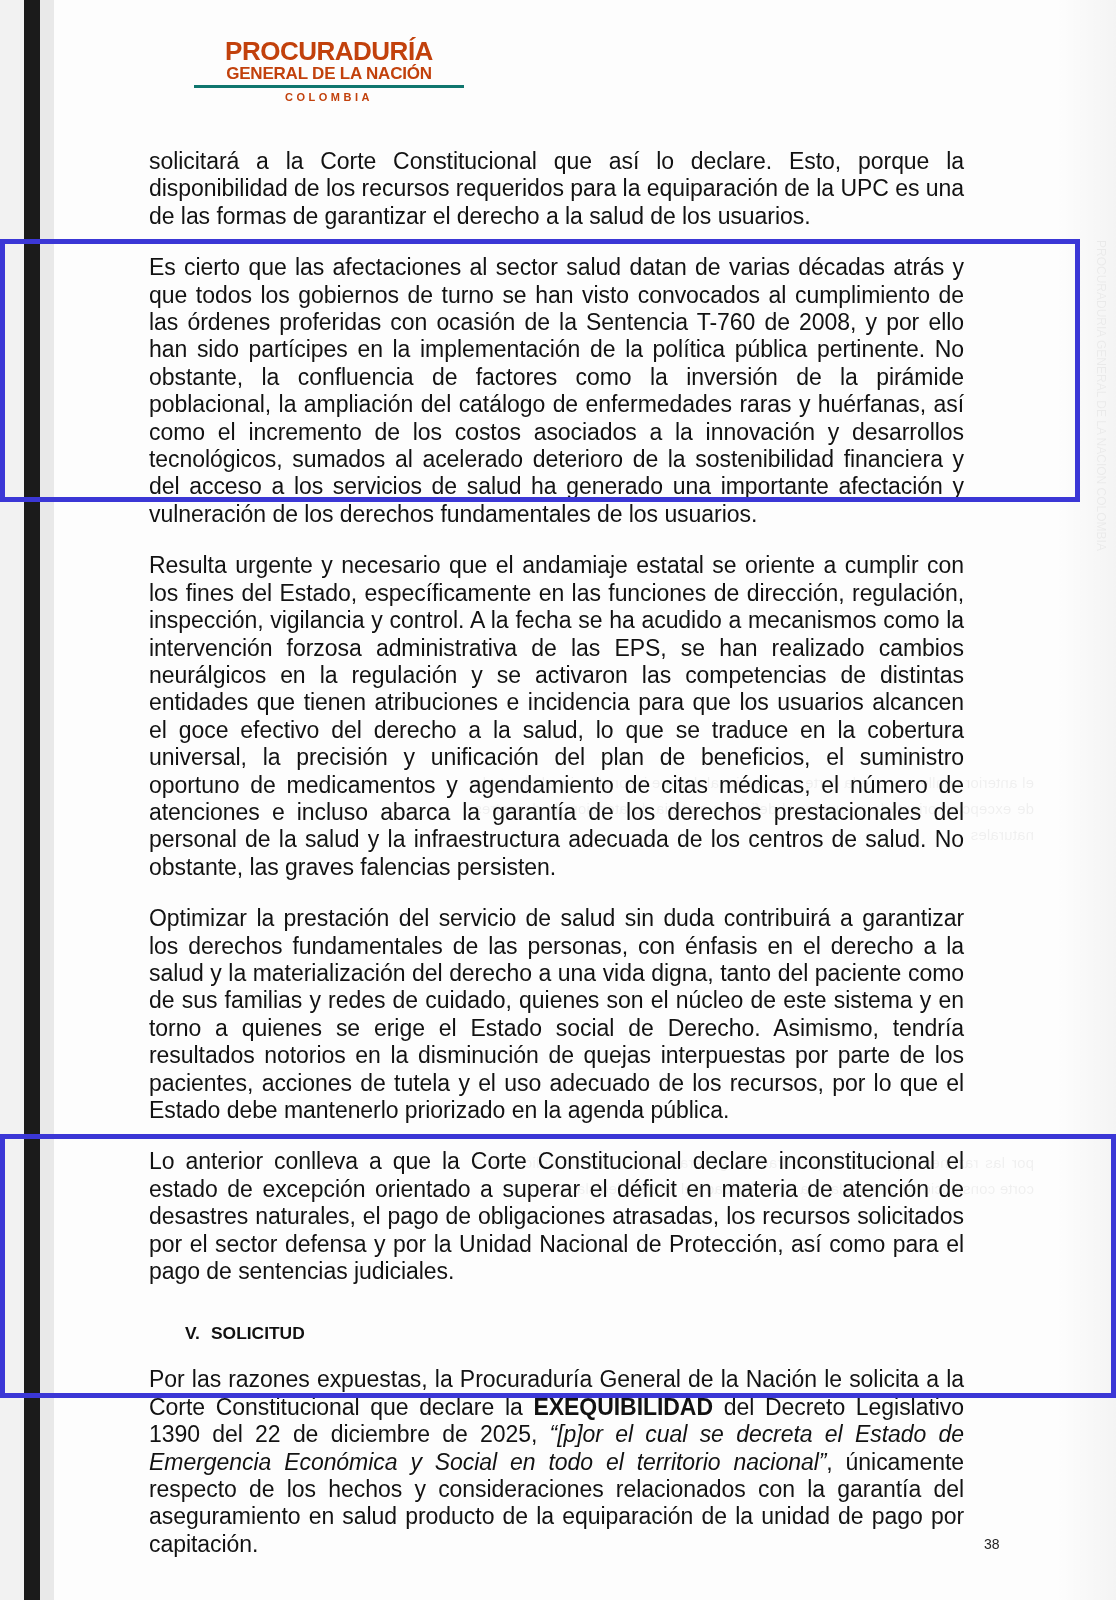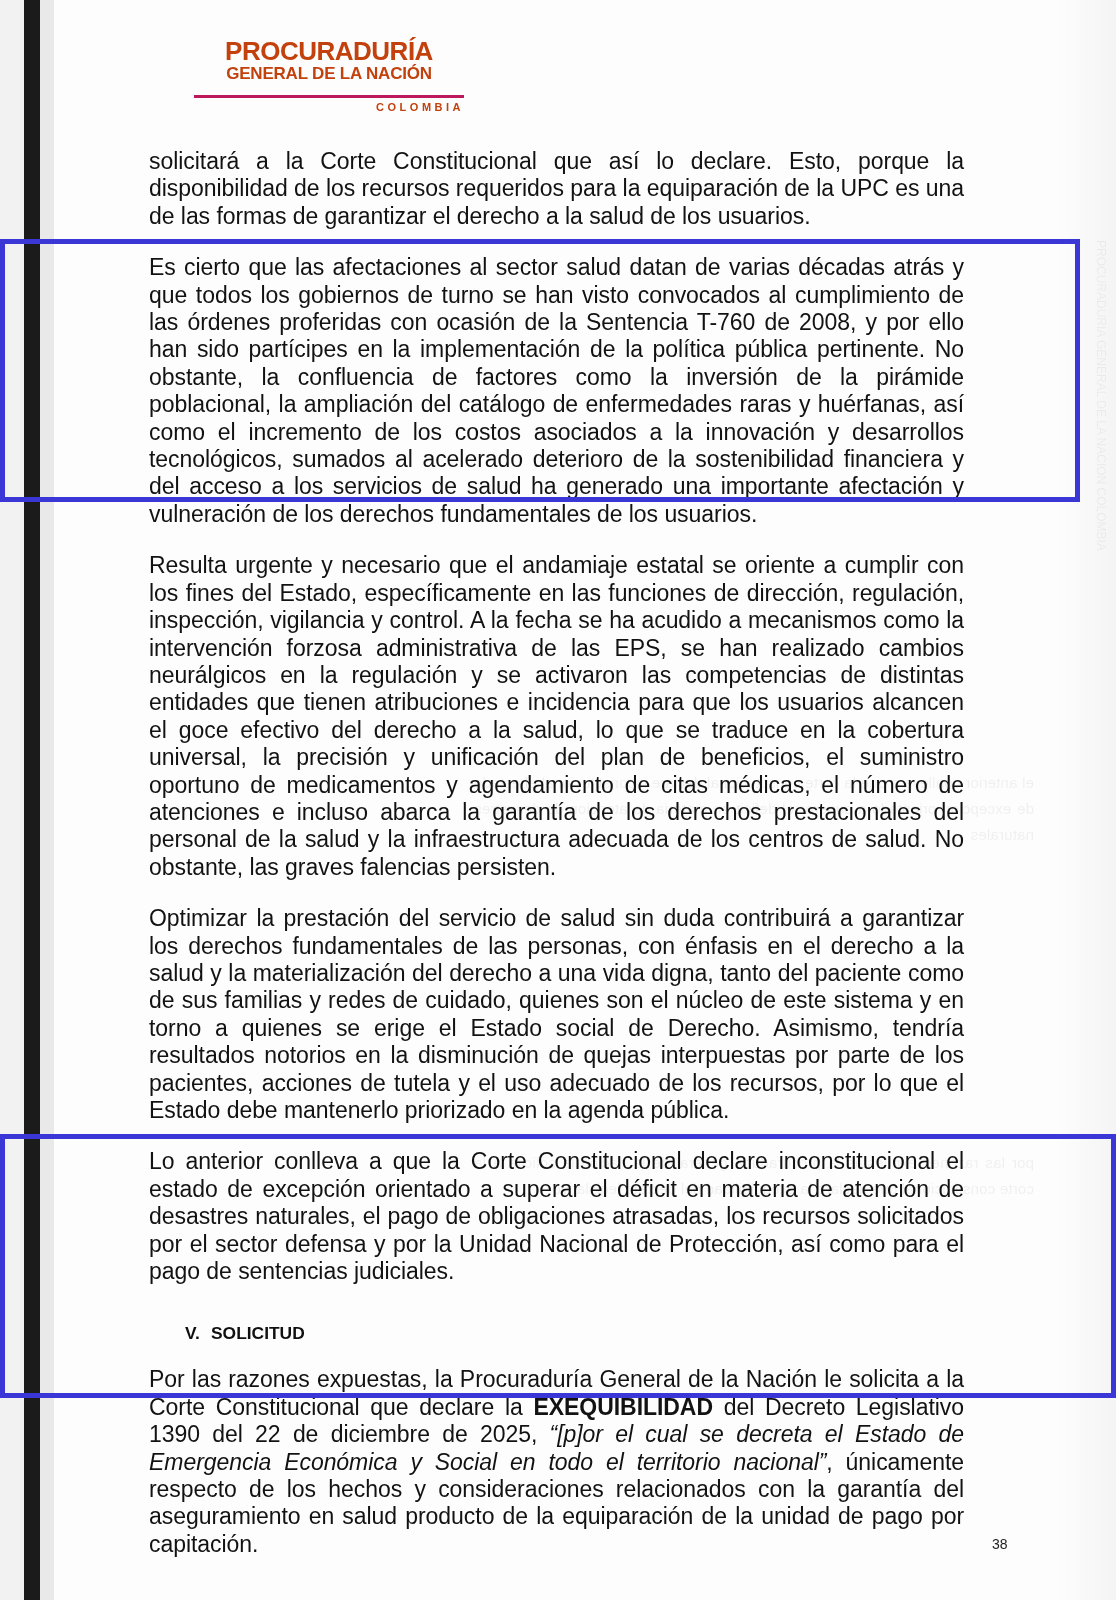--- a/index.html
+++ b/index.html
@@ -73,30 +73,29 @@
     font-size: 26px;
     font-weight: bold;
     letter-spacing: -0.5px;
     line-height: 1.0;
   }
   .logo .line2 {
     font-size: 17px;
     font-weight: bold;
     letter-spacing: -0.2px;
     line-height: 1.15;
-    border-bottom: 3px solid #be185d;
-    padding-bottom: 11px;
+    border-bottom: 3px solid #0f766e;
+    padding-bottom: 1px;
   }
   .logo .line3 {
     font-size: 11px;
     font-weight: bold;
     letter-spacing: 3.5px;
     line-height: 1.4;
     margin-top: 2px;
-    text-align: right;
   }
 
   .content {
     position: absolute;
     left: 95px;
     top: 148px;
     width: 815px;
   }
   p.para {
     margin: 0 0 24px 0;
@@ -144,21 +143,20 @@
     width: 1116px;
     height: 264px;
   }
 
   .page-number {
     position: absolute;
     left: 930px;
     top: 1536px;
     font-size: 14px;
     color: #222222;
-    margin-left: 8px;
   }
 
   
   .ghost {
     position: absolute;
     color: rgba(0,0,0,0.055);
     font-size: 15px;
     line-height: 26px;
     letter-spacing: 0.2px;
     transform: scaleX(-1);

